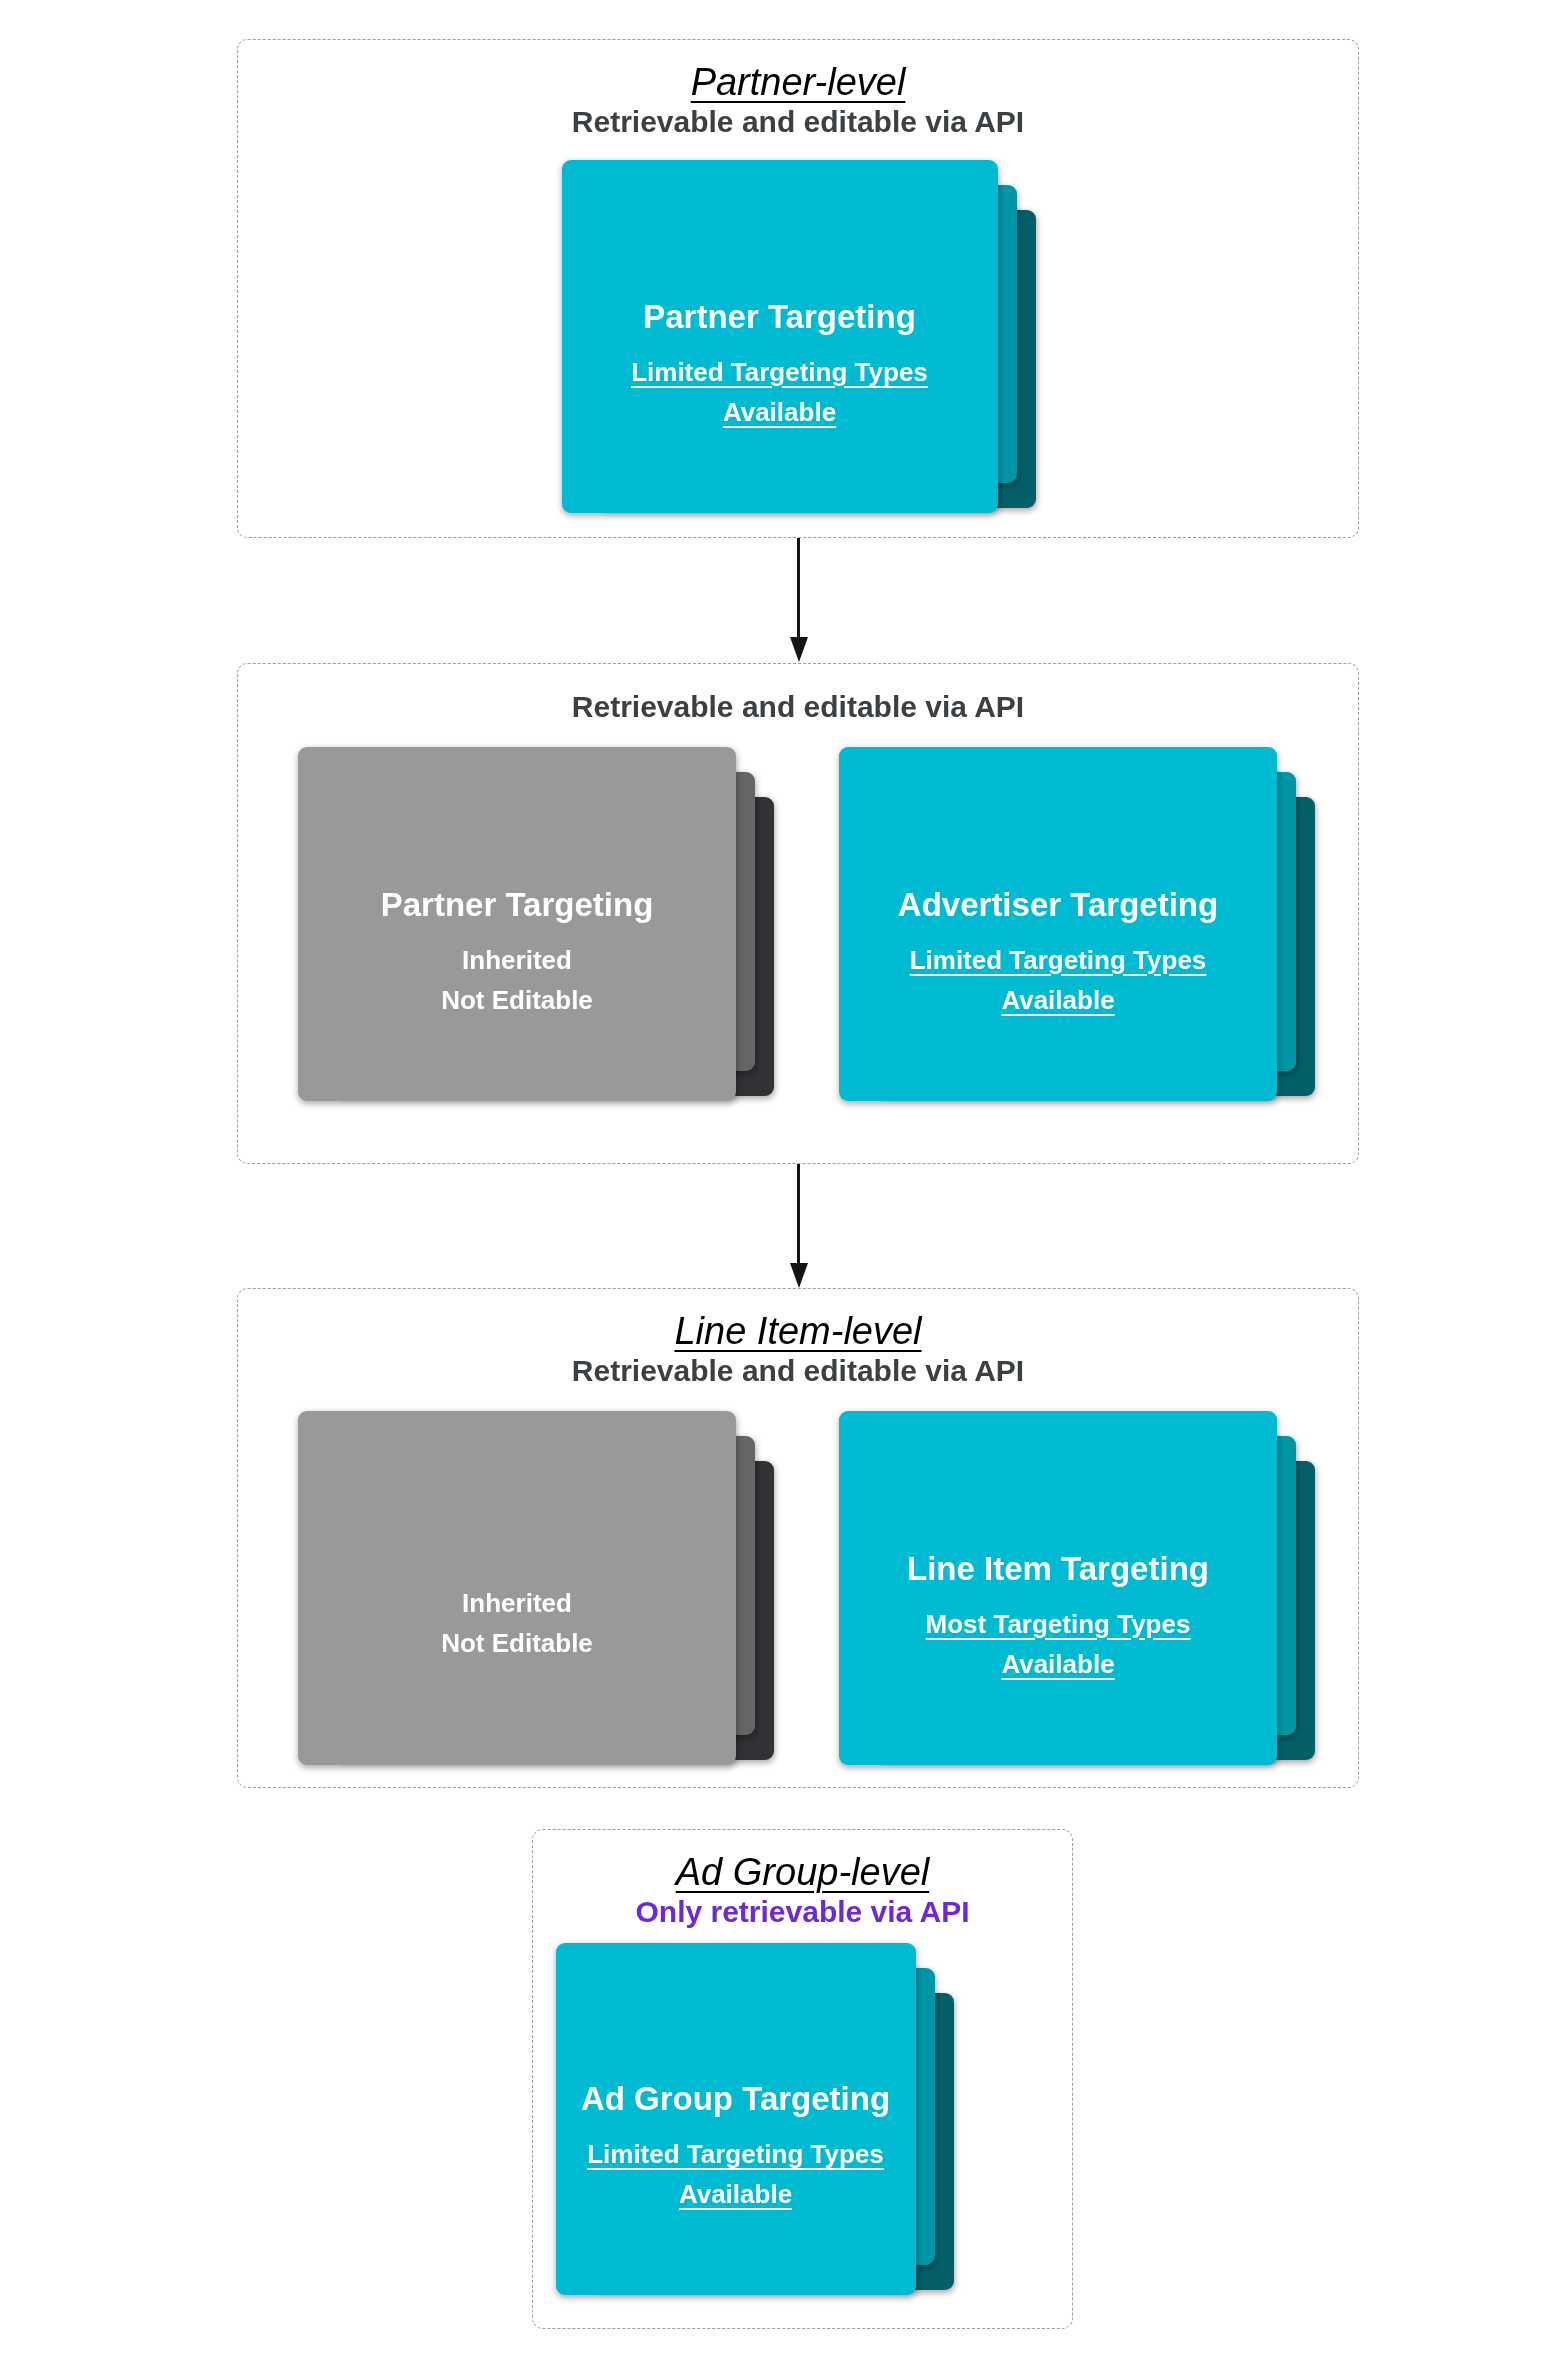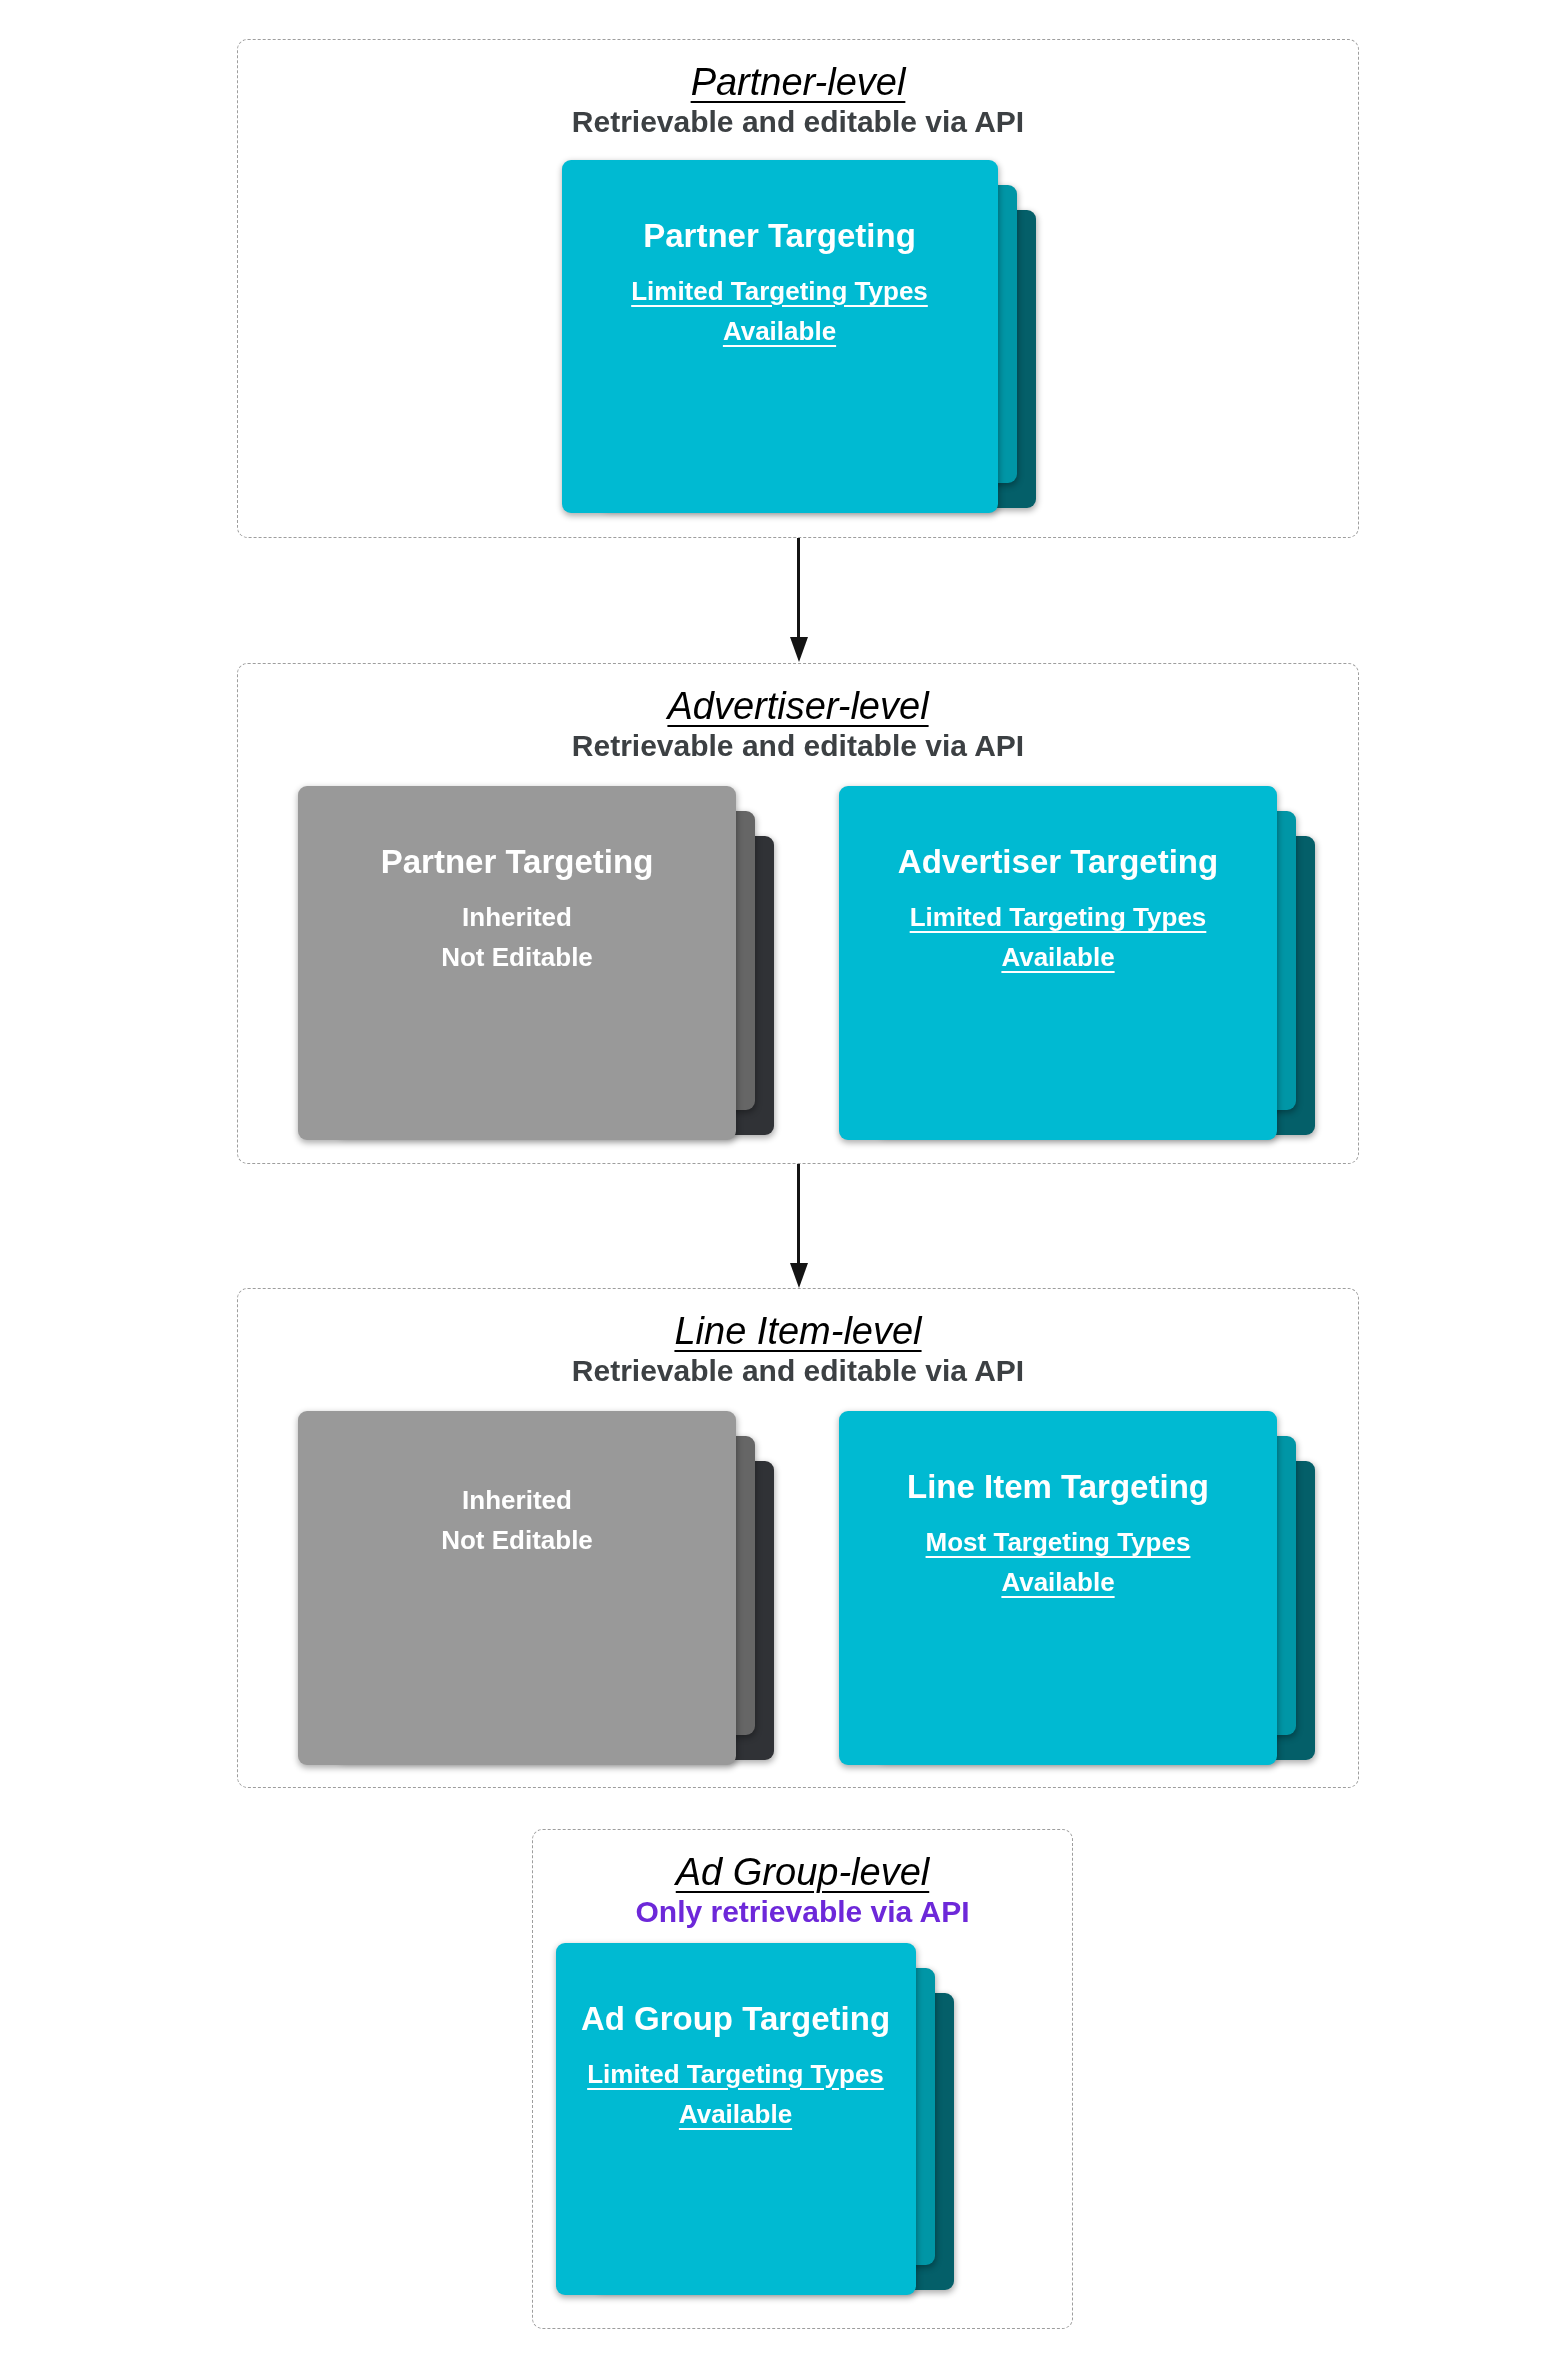--- a/index.html
+++ b/index.html
@@ -38,21 +38,21 @@
     position:absolute;border-radius:9px;
     box-shadow:0.9px 2.7px 6.3px rgba(0,0,0,0.32);
   }
   .size-a .layer,.size-a .front{width:436px;height:298px;}
   .size-b .layer,.size-b .front{width:438px;height:299px;}
   .size-c .layer,.size-c .front{width:360px;height:297px;}
 
   .layer.mid{left:19px;top:25px;}
   .layer.back{left:38px;top:50px;}
   .front{left:0;top:0;display:flex;flex-direction:column;align-items:center;
-         padding-top:55px;box-sizing:content-box;text-align:center;color:#ffffff;}
+         padding-top:55px;box-sizing:content-box;text-align:center;color:#ffffff;justify-content:center;}
 
   .stack.cyan .front{background:#00bad2;}
   .stack.cyan .mid{background:#0096a6;}
   .stack.cyan .back{background:#045f69;}
   .stack.gray .front{background:#999999;}
   .stack.gray .mid{background:#666666;}
   .stack.gray .back{background:#303236;}
 
   .card-heading{font-size:33px;font-weight:bold;line-height:42px;max-width:366px;}
   .card-body{margin-top:14px;font-size:26px;font-weight:bold;line-height:40px;}
@@ -90,21 +90,20 @@
   </div>
 </div>
 
 <div class="arrow a1">
   <div class="arrow-shaft"></div>
   <div class="arrow-head"></div>
 </div>
 
 <div class="section s2">
   <div class="section-header">
-    <div class="section-title">Advertiser-level</div>
     <div class="section-subtitle">Retrievable and editable via API</div>
   </div>
   <div class="cards-row">
     <div class="stack gray size-b">
       <div class="layer back"></div>
       <div class="layer mid"></div>
       <div class="front">
         <div class="card-heading">Partner Targeting</div>
         <div class="card-body">
           <div class="card-line">Inherited</div>

